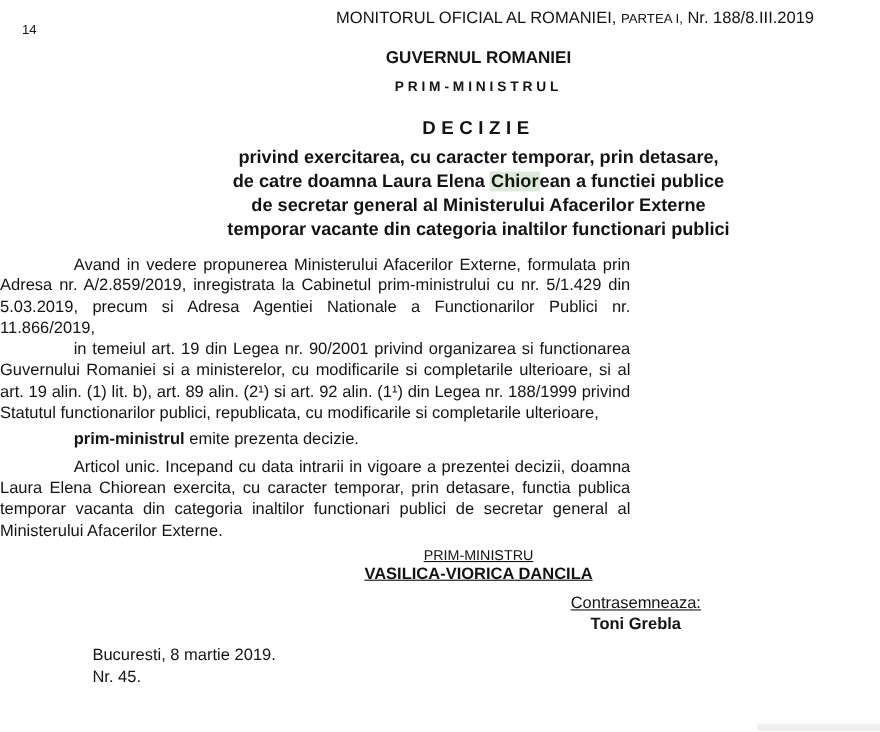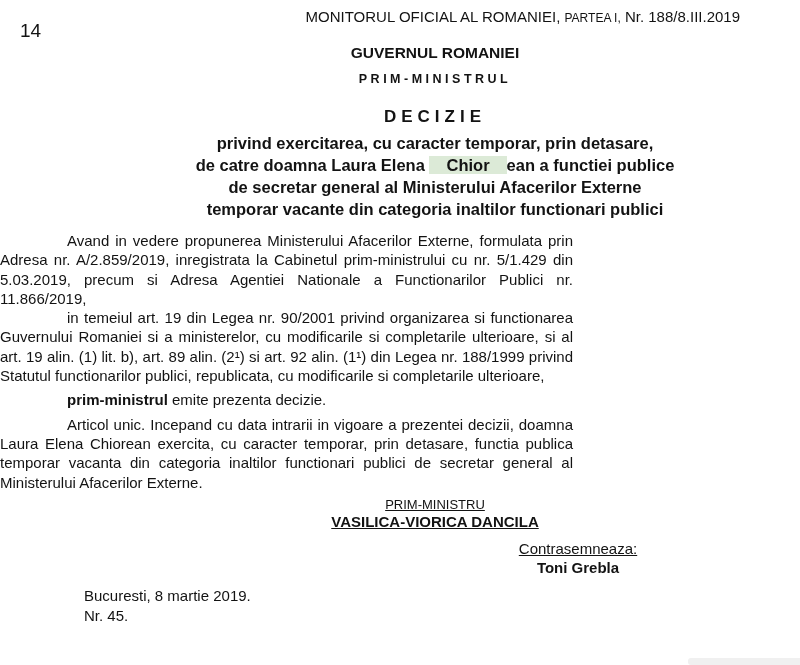--- a/index.html
+++ b/index.html
@@ -12,21 +12,21 @@
     width: 800px;
     height: 665px;
     overflow: hidden;
     font-family: "Liberation Sans", sans-serif;
     color: #131313;
   }
   .page-number {
     position: absolute;
     left: 20px;
     top: 20px;
-    font-size: 19px;
+    font-size: 12px;
   }
   .center-col {
     margin-left: 130px;
     width: 610px;
     text-align: center;
   }
   .gazette-header {
     padding-top: 8px;
     font-size: 15px;
     white-space: nowrap;
@@ -52,21 +52,21 @@
     font-size: 17px;
     letter-spacing: 5px;
   }
   .doc-title {
     margin-top: 5px;
     font-weight: bold;
     font-size: 16.5px;
     line-height: 22px;
   }
   .hl {
-    padding: 0 17px;
+    padding: 0 1px;
   }
   .body-col {
     width: 573px;
     font-size: 15px;
     line-height: 19.3px;
   }
   p.para {
     margin: 0;
     text-align: justify;
     text-indent: 67px;

